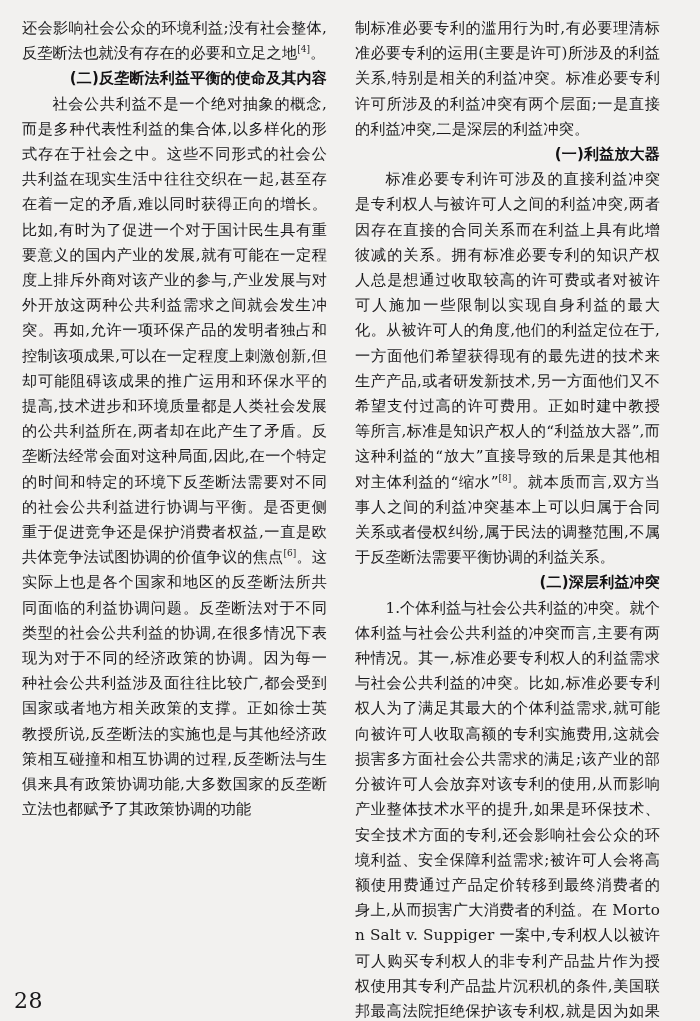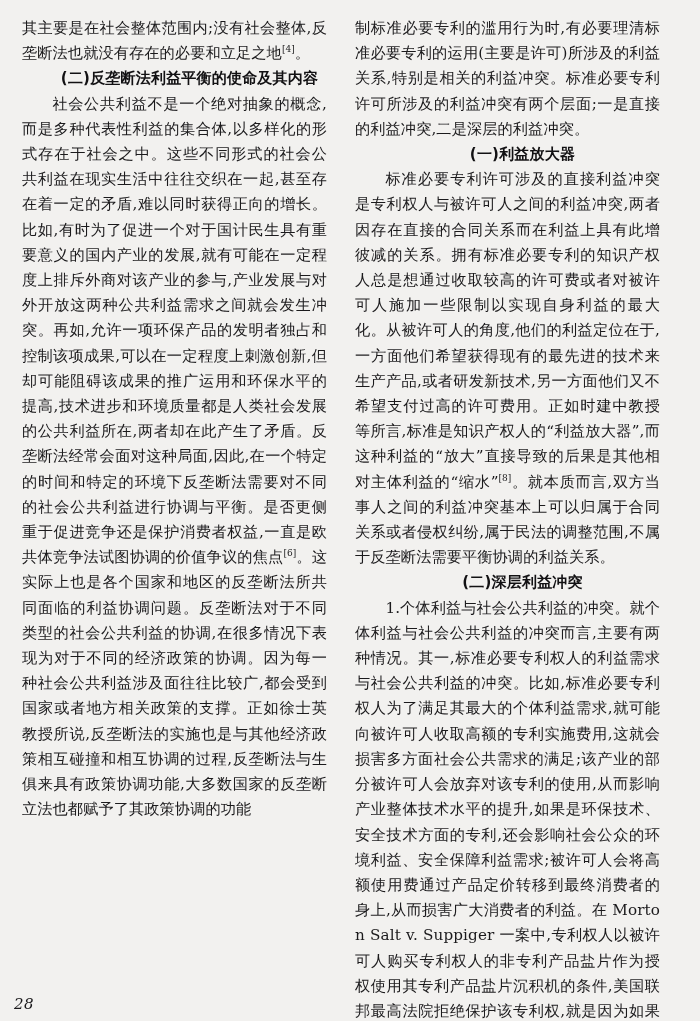--- a/index.html
+++ b/index.html
@@ -54,53 +54,52 @@
   }
 
   
   p.sub-heading {
     margin: 0;
     font-size: 15px;
     line-height: 25.2px;
     text-indent: 2em;
     font-weight: bold;
     letter-spacing: 0.2px;
-    text-align: center;
+    text-align: right;
     font-family: "DejaVu Sans", "Liberation Sans", sans-serif;
     color: #121113;
   }
 
   sup.fn {
     font-size: 9px;
     vertical-align: super;
     line-height: 0;
     letter-spacing: 0;
   }
 
   .folio {
     position: absolute;
     left: 14px;
     bottom: 8px;
-    font-size: 15px;
+    font-size: 22px;
     font-family: "DejaVu Serif", "Liberation Serif", serif;
     color: #19181a;
     letter-spacing: 0.5px;
-    font-style: italic;
   }
 </style>
 </head>
 <body>
 
 <div class="page">
 
   <div class="columns">
 
     <div class="col">
 
-      <p class="body-par cont"><span>其主要是在社会整体范围内;没有社会整体,反垄断法也就没有存在的必要和立足之地</span><sup class="fn">[4]</sup><span>。</span></p>
+      <p class="body-par cont"><span>还会影响社会公众的环境利益;没有社会整体,反垄断法也就没有存在的必要和立足之地</span><sup class="fn">[4]</sup><span>。</span></p>
 
       <p class="sub-heading">(二)反垄断法利益平衡的使命及其内容</p>
 
 
       <p class="body-par"><span>社会公共利益不是一个绝对抽象的概念,而是多种代表性利益的集合体,以多样化的形式存在于社会之中。这些不同形式的社会公共利益在现实生活中往往交织在一起,甚至存在着一定的矛盾,难以同时获得正向的增长。比如,有时为了促进一个对于国计民生具有重要意义的国内产业的发展,就有可能在一定程度上排斥外商对该产业的参与,产业发展与对外开放这两种公共利益需求之间就会发生冲突。再如,允许一项环保产品的发明者独占和控制该项成果,可以在一定程度上刺激创新,但却可能阻碍该成果的推广运用和环保水平的提高,技术进步和环境质量都是人类社会发展的公共利益所在,两者却在此产生了矛盾。反垄断法经常会面对这种局面,因此,在一个特定的时间和特定的环境下反垄断法需要对不同的社会公共利益进行协调与平衡。是否更侧重于促进竞争还是保护消费者权益,一直是欧共体竞争法试图协调的价值争议的焦点</span><sup class="fn">[6]</sup><span>。这实际上也是各个国家和地区的反垄断法所共同面临的利益协调问题。反垄断法对于不同类型的社会公共利益的协调,在很多情况下表现为对于不同的经济政策的协调。因为每一种社会公共利益涉及面往往比较广,都会受到国家或者地方相关政策的支撑。正如徐士英教授所说,反垄断法的实施也是与其他经济政策相互碰撞和相互协调的过程,反垄断法与生俱来具有政策协调功能,大多数国家的反垄断立法也都赋予了其政策协调的功能</span></p>
 
     </div>
 
     <div class="col">
 

